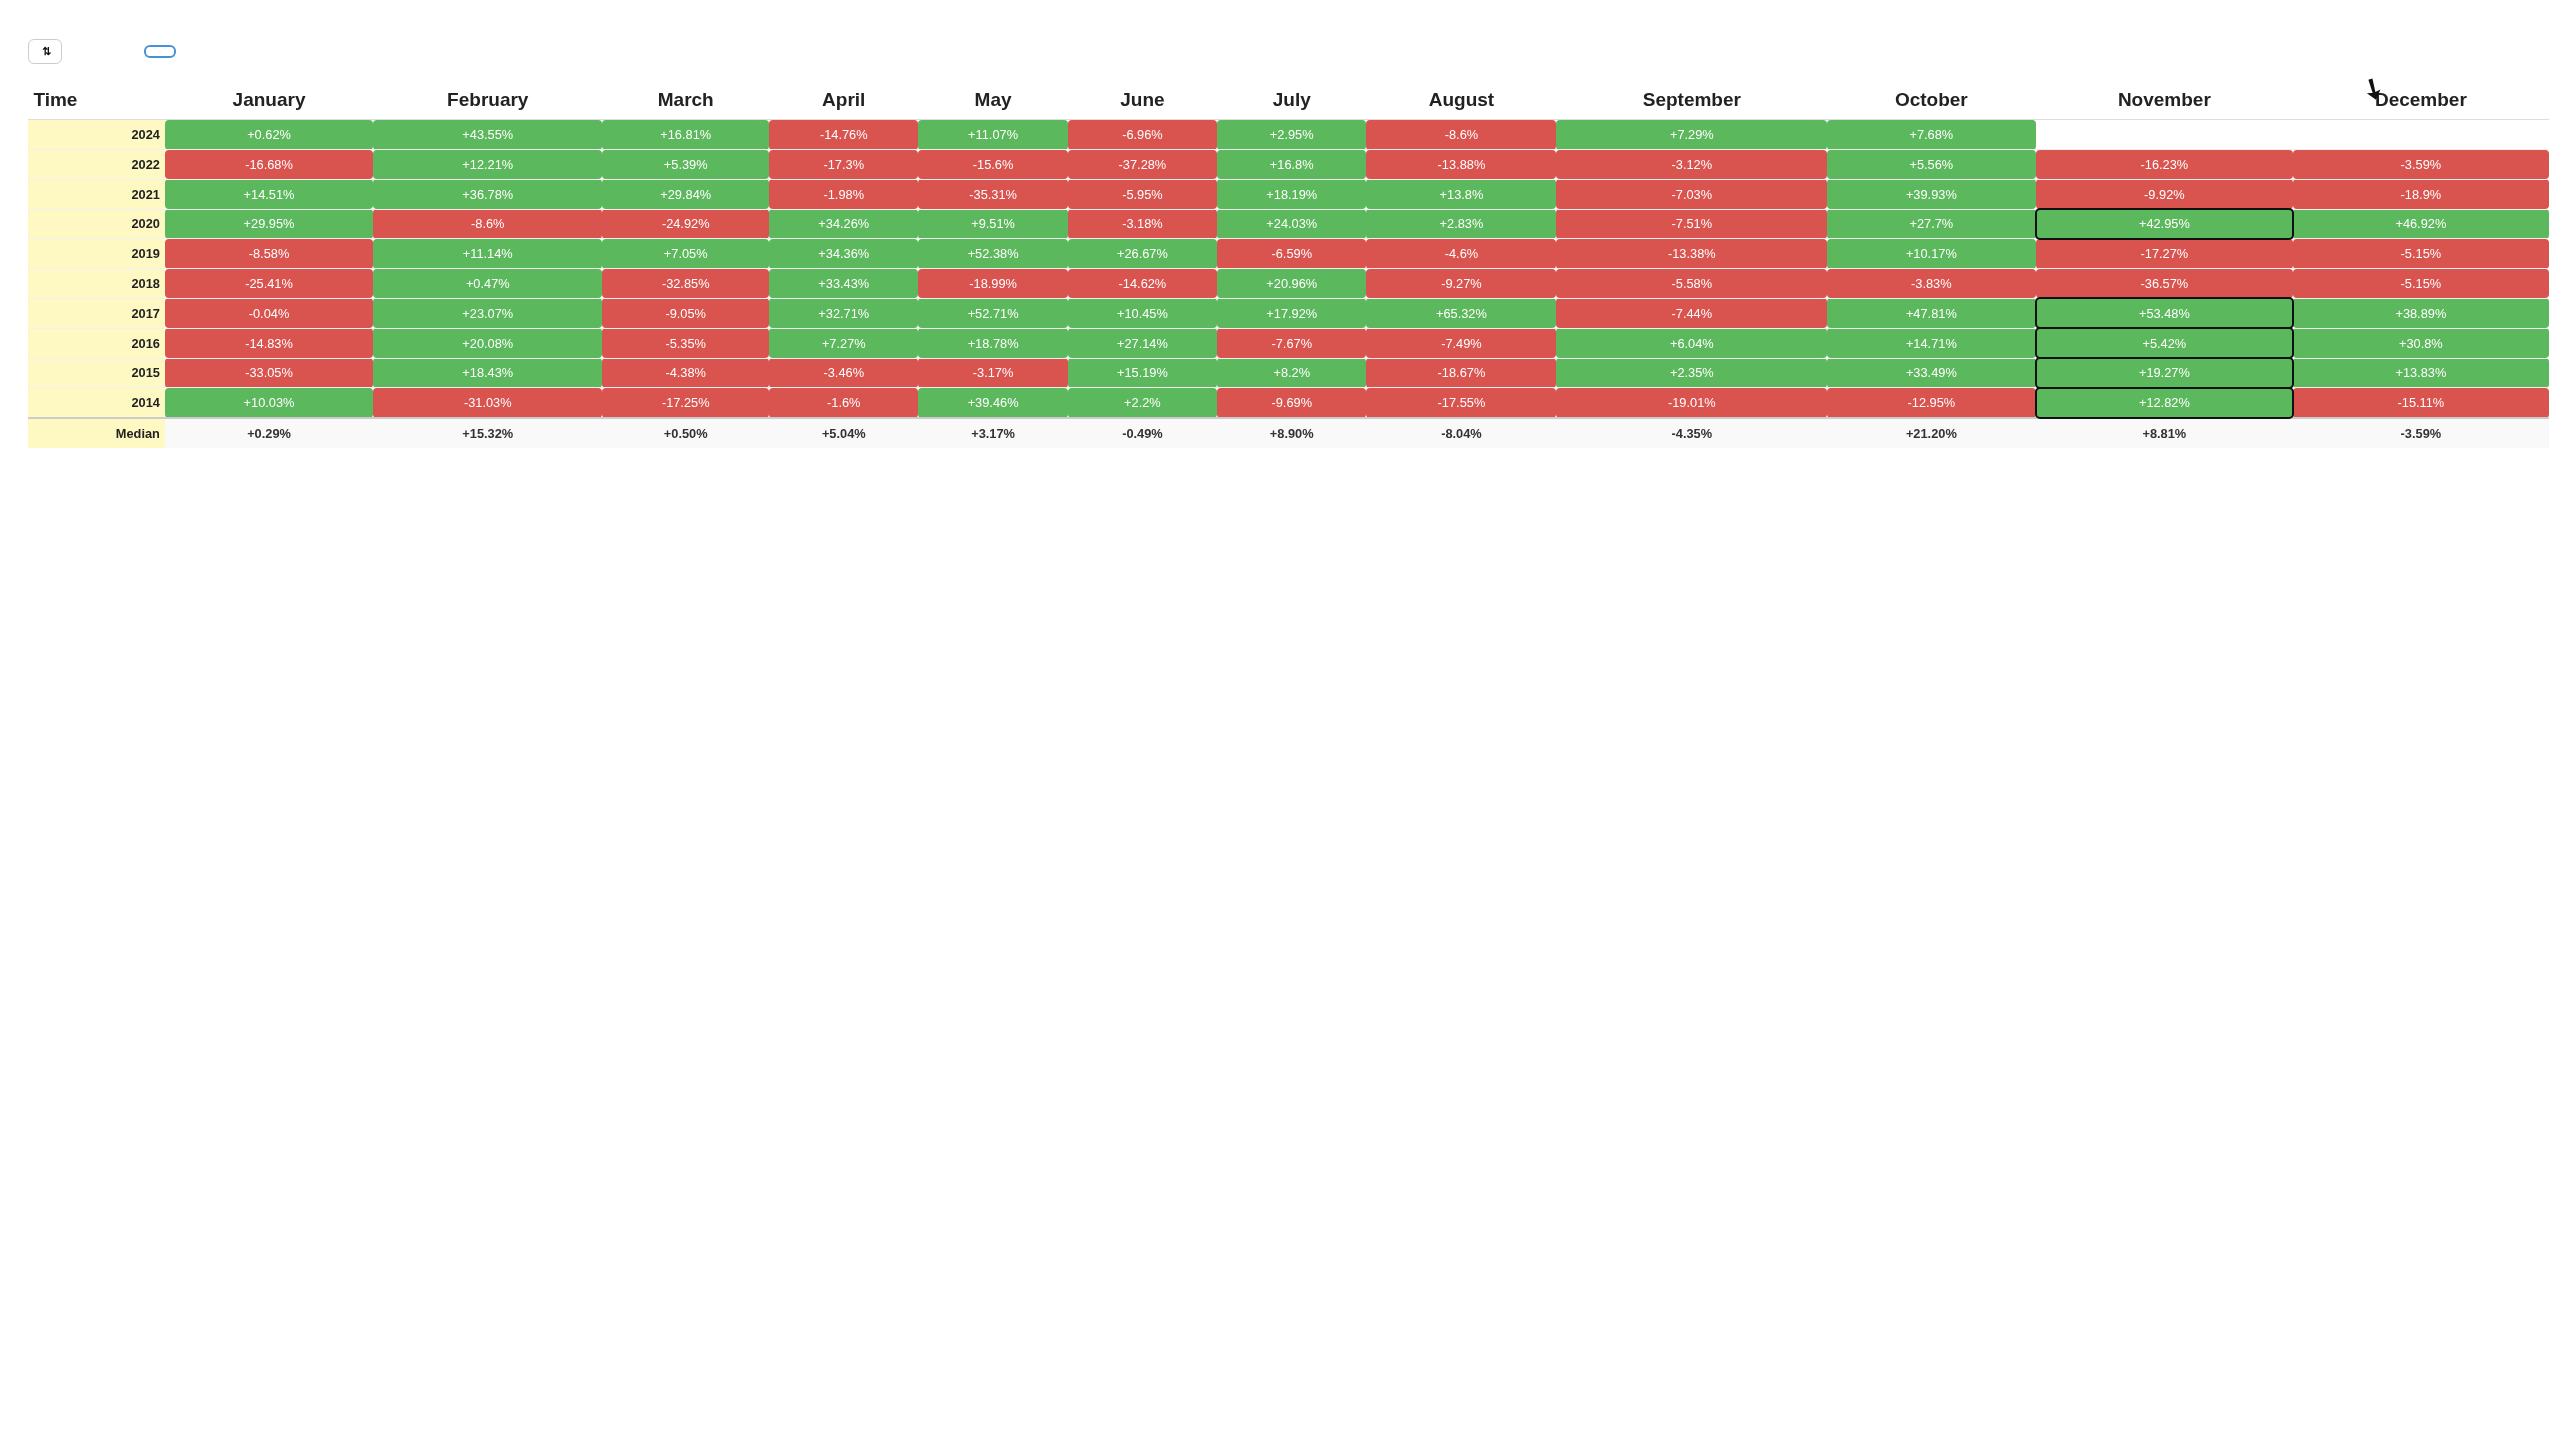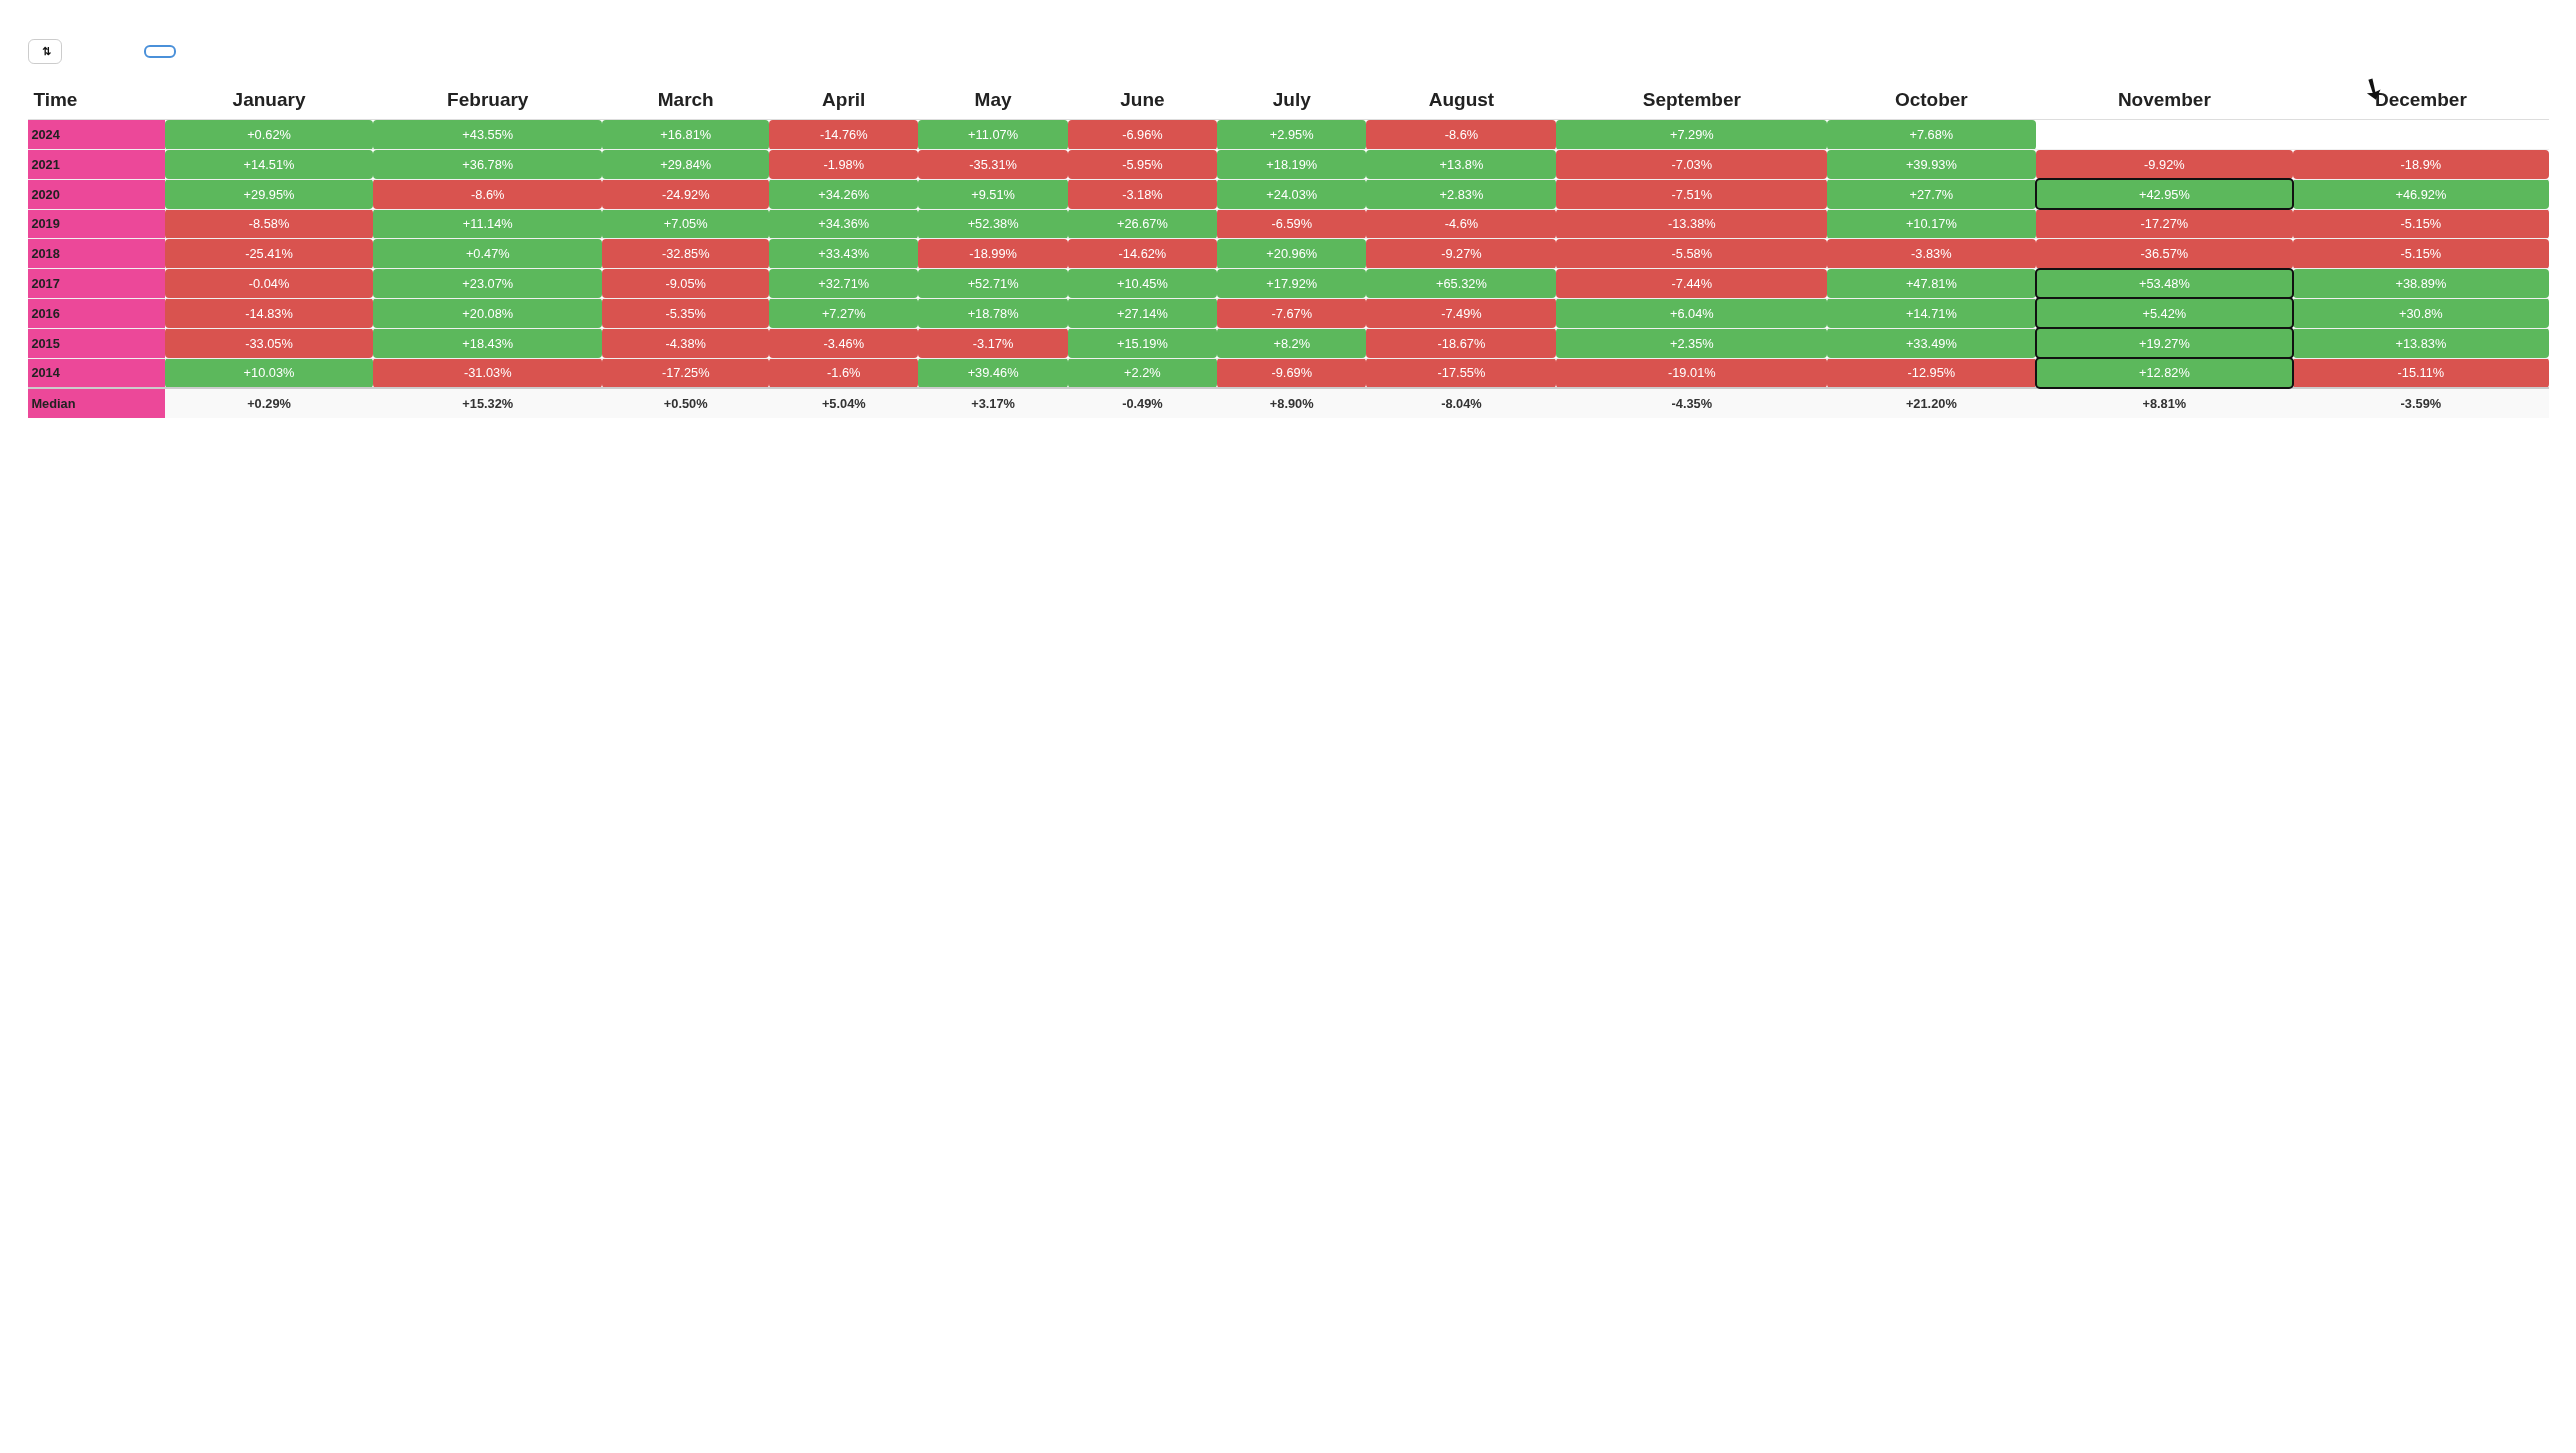--- a/index.html
+++ b/index.html
@@ -80,25 +80,25 @@
     tbody tr:last-child td {
       border-bottom: none;
     }
     td {
       text-align: center;
       padding: 6.9px 4.9px;
       font-size: 12.8px;
       border-bottom: 1px solid #f0f0f0;
     }
     td:first-child {
-      text-align: left;
+      text-align: right;
       font-weight: 600;
       color: #222;
       padding-left: 3.9px;
-      background: #ec4899;
+      background: #fef9c3;
     }
     .cell-green {
       background-color: #5cb85c;
       color: #fff;
       border-radius: 3.9px;
       font-weight: 500;
     }
     .cell-red {
       background-color: #d9534f;
       color: #fff;
@@ -179,20 +179,35 @@
           <td class="cell-green">+11.07%</td>
           <td class="cell-red">-6.96%</td>
           <td class="cell-green">+2.95%</td>
           <td class="cell-red">-8.6%</td>
           <td class="cell-green">+7.29%</td>
           <td class="cell-green">+7.68%</td>
           <td class="cell-empty"></td>
           <td class="cell-empty"></td>
         </tr>
         <tr>
+          <td>2022</td>
+          <td class="cell-red">-16.68%</td>
+          <td class="cell-green">+12.21%</td>
+          <td class="cell-green">+5.39%</td>
+          <td class="cell-red">-17.3%</td>
+          <td class="cell-red">-15.6%</td>
+          <td class="cell-red">-37.28%</td>
+          <td class="cell-green">+16.8%</td>
+          <td class="cell-red">-13.88%</td>
+          <td class="cell-red">-3.12%</td>
+          <td class="cell-green">+5.56%</td>
+          <td class="cell-red">-16.23%</td>
+          <td class="cell-red">-3.59%</td>
+        </tr>
+        <tr>
           <td>2021</td>
           <td class="cell-green">+14.51%</td>
           <td class="cell-green">+36.78%</td>
           <td class="cell-green">+29.84%</td>
           <td class="cell-red">-1.98%</td>
           <td class="cell-red">-35.31%</td>
           <td class="cell-red">-5.95%</td>
           <td class="cell-green">+18.19%</td>
           <td class="cell-green">+13.8%</td>
           <td class="cell-red">-7.03%</td>

